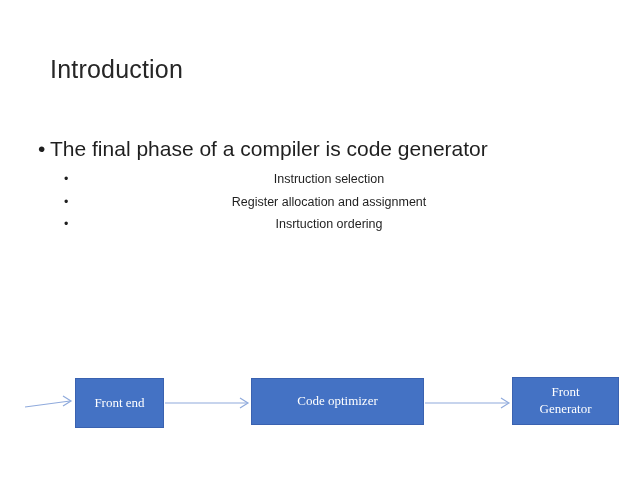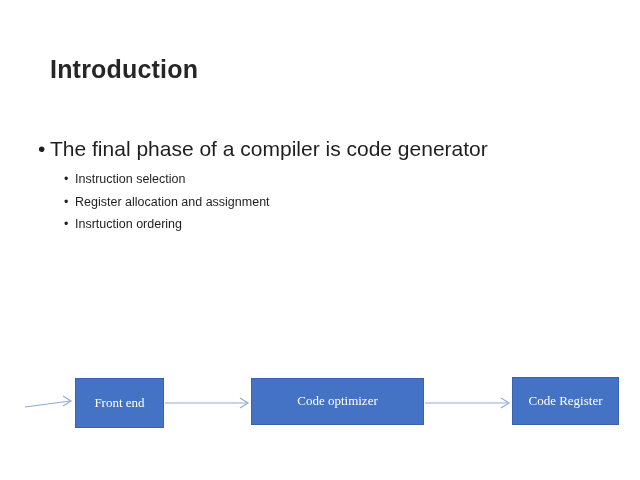--- a/index.html
+++ b/index.html
@@ -17,21 +17,21 @@
     width: 640px;
     height: 480px;
     background: #ffffff;
   }
   .title {
     position: absolute;
     left: 50px;
     top: 56px;
     font-size: 25px;
     line-height: 1.1;
-    font-weight: 700;
+    font-weight: 400;
     color: #262626;
     letter-spacing: 0.2px;
   }
   .bullets {
     position: absolute;
     left: 38px;
     top: 136px;
     width: 545px;
   }
   .b1 {
@@ -47,20 +47,21 @@
     left: 0;
     top: 0;
   }
   .b2 {
     position: relative;
     margin-left: 26px;
     padding-left: 11px;
     font-size: 12.5px;
     line-height: 1.3;
     margin-bottom: 6px;
+    text-align: center;
   }
   .b2::before {
     content: "\2022";
     position: absolute;
     left: 0;
     top: 0;
   }
   .diagram {
     position: absolute;
     left: 0;
@@ -135,18 +136,18 @@
 
     <div class="flow-box box-front-end">
       <span class="label">Front end</span>
     </div>
 
     <div class="flow-box box-optimizer">
       <span class="label">Code optimizer</span>
     </div>
 
     <div class="flow-box box-generator">
-      <span class="label">Code Register</span>
+      <span class="label">Front Generator</span>
     </div>
 
   </div>
 
 </div>
 
 </body></html>

